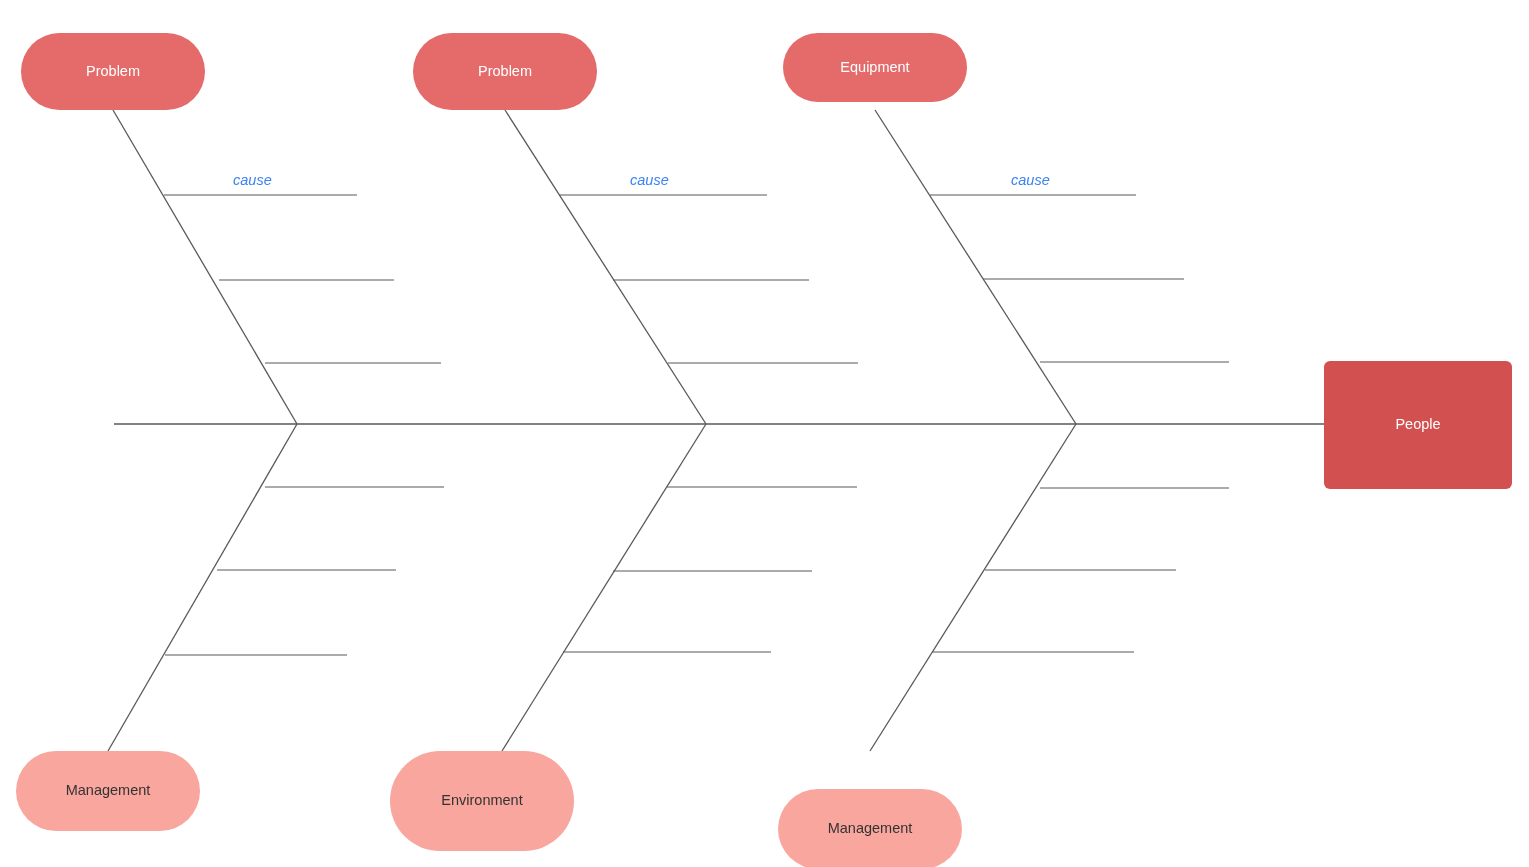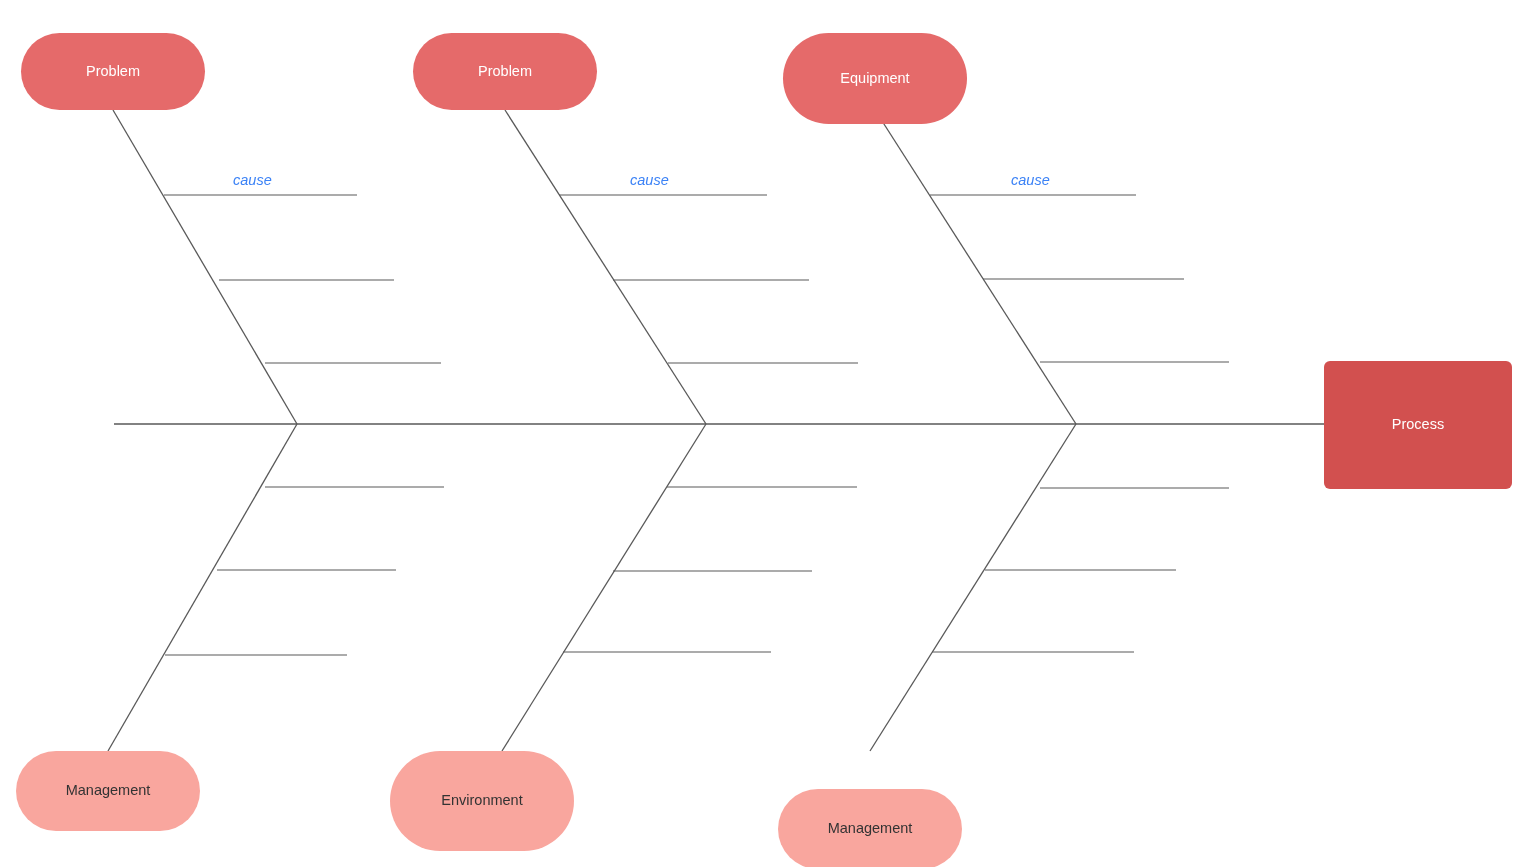--- a/index.html
+++ b/index.html
@@ -119,35 +119,35 @@
         <line x1="932" y1="652" x2="1134" y2="652" stroke="#595959" stroke-width="1.1" shape-rendering="geometricPrecision"></line>
       </g>
   </svg>
 
   <div class="node-box cat-top" style="left: 21px; top: 33px; width: 184px; height: 77px;">
     <span class="node-label">Problem</span>
   </div>
   <div class="node-box cat-top" style="left: 413px; top: 33px; width: 184px; height: 77px;">
     <span class="node-label">Problem</span>
   </div>
-  <div class="node-box cat-top" style="left: 783px; top: 33px; width: 184px; height: 91px;">
+  <div class="node-box cat-top" style="left: 783px; top: 33px; width: 184px; height: 69px;">
     <span class="node-label">Equipment</span>
   </div>
 
   <div class="node-box cat-bottom" style="left: 16px; top: 751px; width: 184px; height: 80px;">
     <span class="node-label">Management</span>
   </div>
   <div class="node-box cat-bottom" style="left: 390px; top: 751px; width: 184px; height: 100px;">
     <span class="node-label">Environment</span>
   </div>
   <div class="node-box cat-bottom" style="left: 778px; top: 765px; width: 184px; height: 80px; margin-top: 24px;">
     <span class="node-label">Management</span>
   </div>
 
   <div class="node-box problem-box" style="left: 1324px; top: 361px; width: 188px; height: 128px;">
-    <span class="node-label">Process</span>
+    <span class="node-label">People</span>
   </div>
 
   <div class="cause-label" style="left: 233px; top: 172px;">cause</div>
   <div class="cause-label" style="left: 630px; top: 172px;">cause</div>
   <div class="cause-label" style="left: 1011px; top: 172px;">cause</div>
 
 </div>
 
 </body></html>

